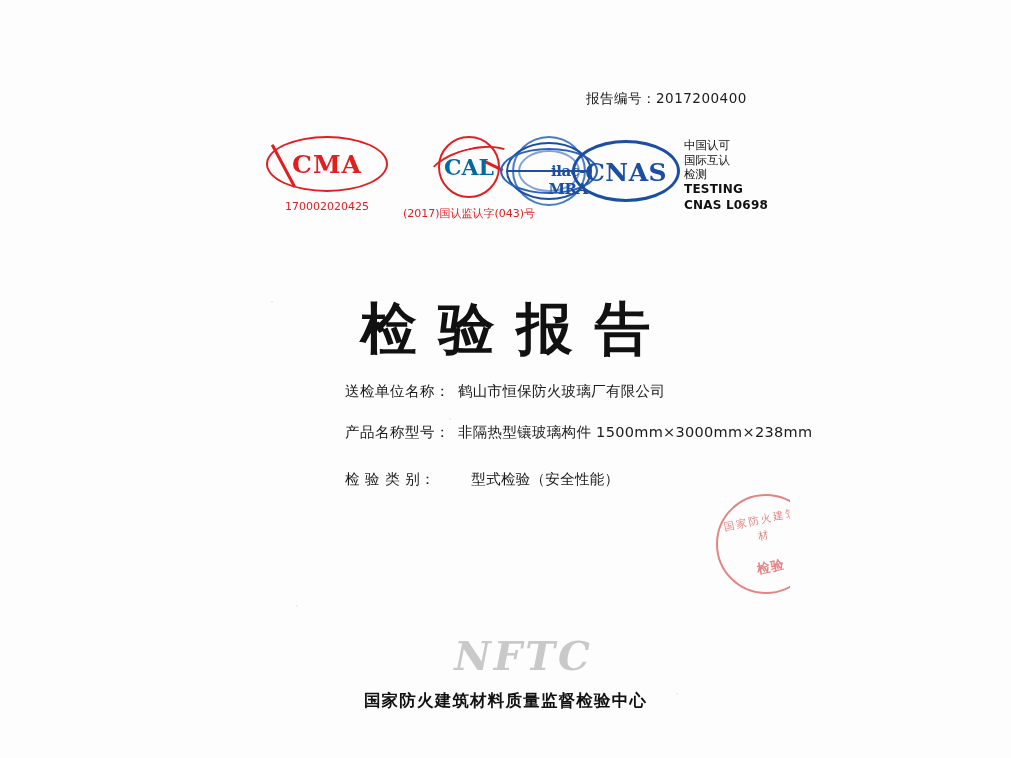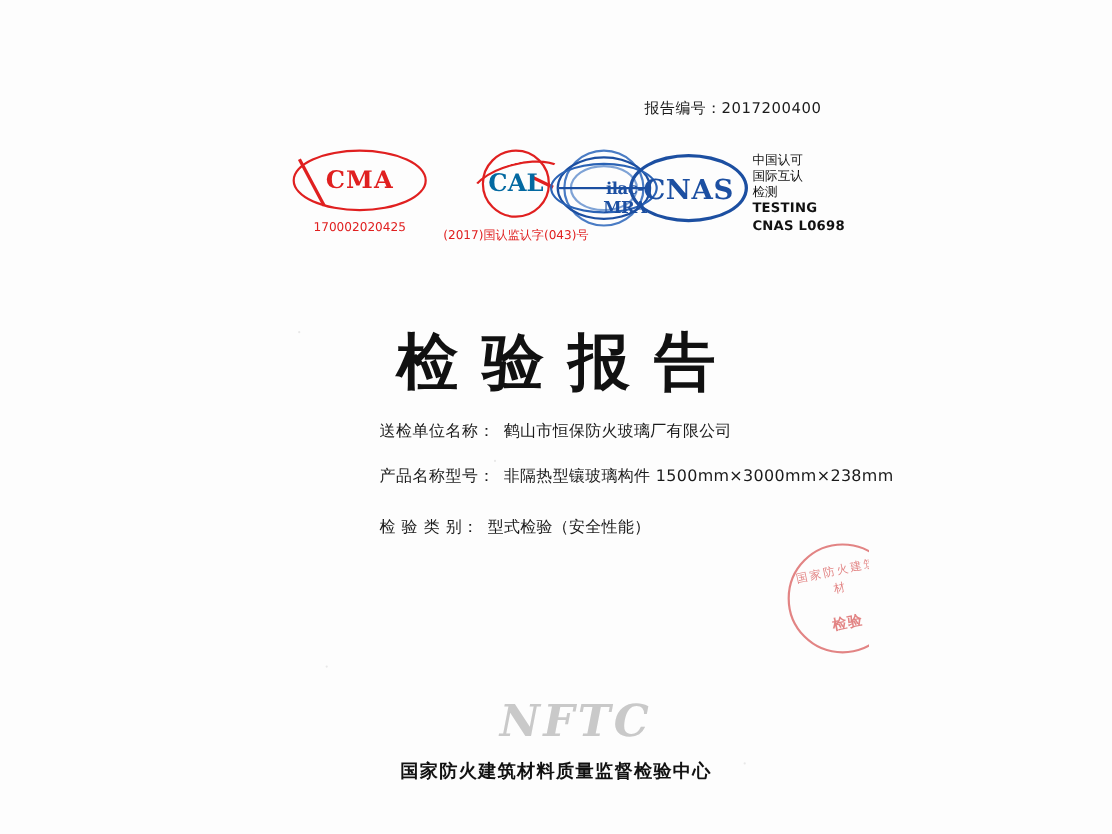--- a/index.html
+++ b/index.html
@@ -60,21 +60,21 @@
     border-radius: 50%;
     box-sizing: border-box;
   }
   .cma-text {
     position: absolute;
     left: 0; right: 0;
     top: 50%;
     transform: translateY(-50%);
     font-family: "DejaVu Serif", "Liberation Serif", serif;
     font-weight: bold;
-    font-size: 22px;
+    font-size: 25px;
     letter-spacing: 1px;
     color: #e02020;
   }
   .cma-slash {
     position: absolute;
     left: 14px;
     top: 4px;
     width: 2.5px;
     height: 48px;
     background: #e02020;
@@ -259,21 +259,21 @@
     letter-spacing: 0.5px;
   }
   .field-label.spaced {
     letter-spacing: 0.5px;
   }
   .field-value {
     margin-left: 8px;
     letter-spacing: 0.3px;
   }
   .field-row.r2 { margin-top: 22px; }
-  .field-row.r3 { margin-top: 28px; }
+  .field-row.r3 { margin-top: 28px; gap: 28px; }
 
   
   .stamp {
     position: absolute;
     left: 716px;
     top: 494px;
     width: 96px;
     height: 96px;
     border: 2.5px solid #d23b3b;
     border-radius: 50%;

